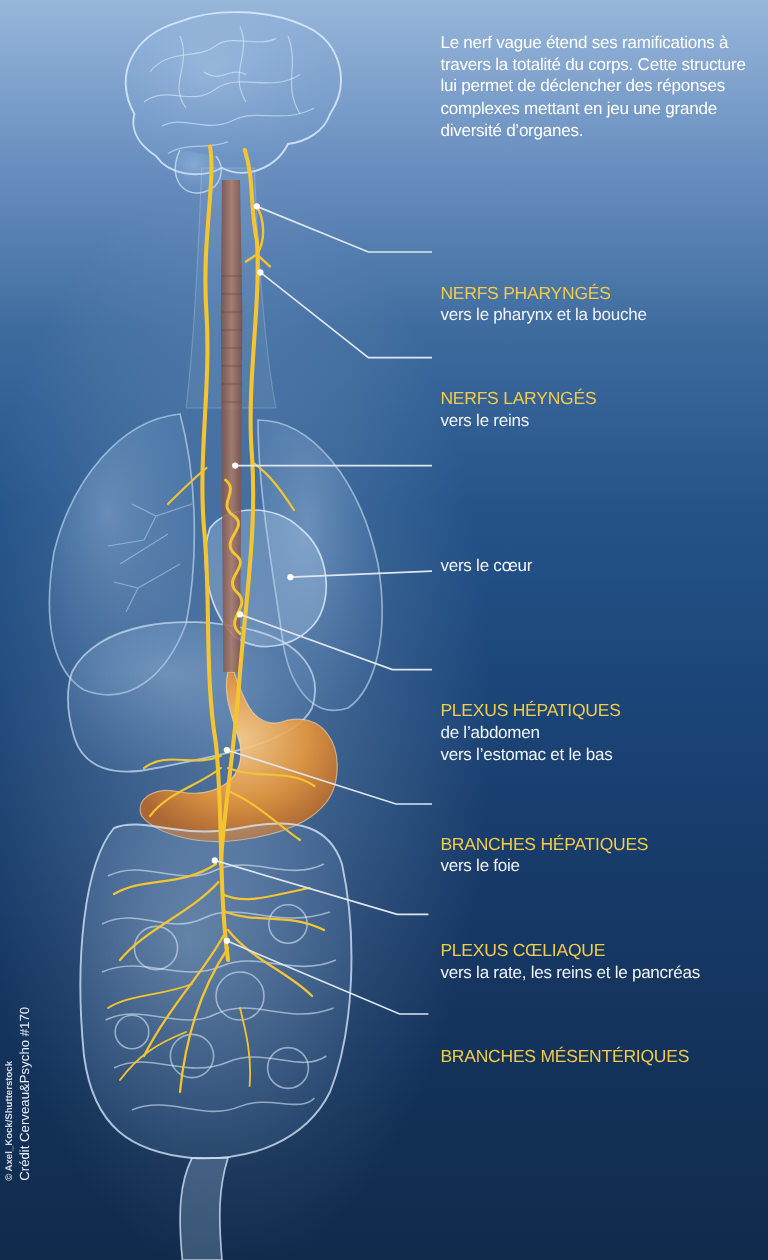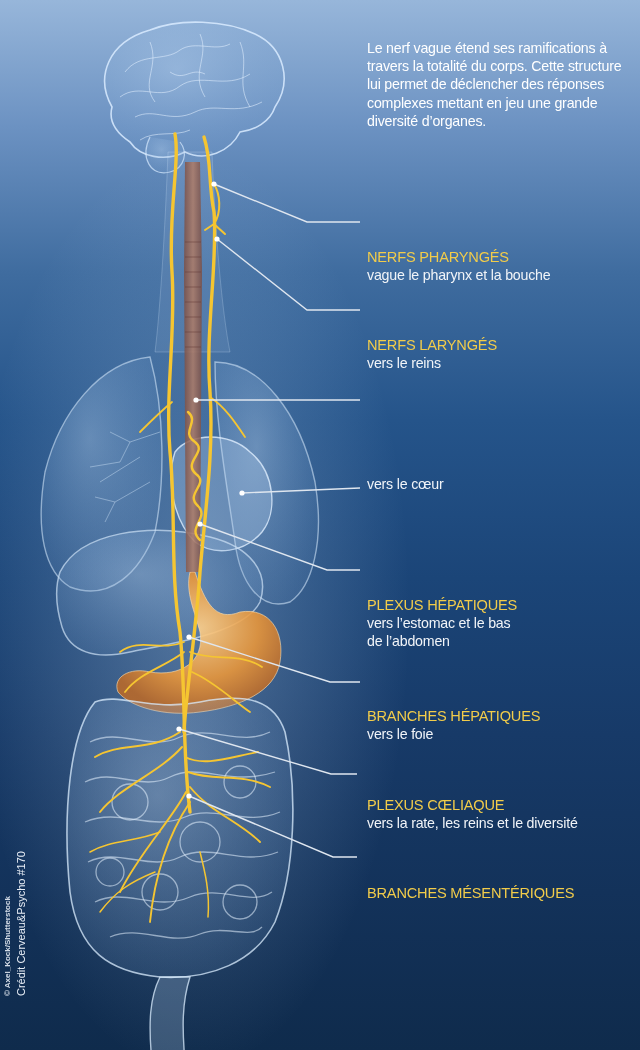--- a/index.html
+++ b/index.html
@@ -1,21 +1,21 @@
 <!DOCTYPE html>
 <html><head>
 <meta charset="utf-8">
 <style>
   html, body { margin: 0; padding: 0; }
   body {
     width: 640px; height: 1050px; overflow: hidden; position: relative;
     background: linear-gradient(180deg, #97b6da 0%, #6c92c2 12%, #3f6c9f 26%, #25548a 40%, #1b4578 55%, #173a68 70%, #13325a 85%, #0f2b4c 100%);
     font-family: "Liberation Sans", sans-serif;
   }
-  .stage { position: absolute; left: 0; top: 12px; width: 640px; height: 992px; }
+  .stage { position: absolute; left: 0; top: 0; width: 640px; height: 992px; }
   svg.art { position: absolute; left: 0; top: 0; }
   .intro {
     position: absolute; left: 367px; top: 27px; width: 270px;
     color: #ffffff; font-size: 14.2px; line-height: 18.2px; letter-spacing: -0.2px;
   }
   .callout { position: absolute; left: 367px; width: 270px; }
   .callout .title {
     color: #f2cc4a; font-size: 14.6px; line-height: 18px; letter-spacing: -0.2px; display: block; margin-top: 35px;
   }
   .callout .desc {
@@ -148,41 +148,41 @@
         <circle cx="189" cy="625" r="2.6"></circle>
       <circle cx="179" cy="717" r="2.6"></circle>
         <circle cx="189" cy="784" r="2.6"></circle>
     </g>
   </svg>
 
   <div class="intro">Le nerf vague étend ses ramifications à travers la totalité du corps. Cette structure lui permet de déclencher des réponses complexes mettant en jeu une grande diversité d’organes.</div>
 
   <div class="callout" style="top:201px">
     <span class="title">NERFS PHARYNGÉS</span>
-    <span class="desc">vague le pharynx et la bouche</span>
+    <span class="desc">vers le pharynx et la bouche</span>
   </div>
   <div class="callout" style="top:289px">
     <span class="title">NERFS LARYNGÉS</span>
     <span class="desc">vers le reins</span>
   </div>
   <div class="callout" style="top:463px">
     <span class="desc">vers le cœur</span>
   </div>
   <div class="callout" style="top:549px">
     <span class="title">PLEXUS HÉPATIQUES</span>
+    <span class="desc">de l’abdomen</span>
     <span class="desc">vers l’estomac et le bas</span>
-    <span class="desc">de l’abdomen</span>
   </div>
   <div class="callout" style="top:660px">
     <span class="title">BRANCHES HÉPATIQUES</span>
     <span class="desc">vers le foie</span>
   </div>
   <div class="callout" style="top:749px">
     <span class="title">PLEXUS CŒLIAQUE</span>
-    <span class="desc">vers la rate, les reins et le diversité</span>
+    <span class="desc">vers la rate, les reins et le pancréas</span>
   </div>
   <div class="callout" style="top:837px">
     <span class="title">BRANCHES MÉSENTÉRIQUES</span>
   </div>
 
   <div class="credit">
     <span class="c1">© Axel_Kock/Shutterstock</span>
     <span class="c2">Crédit Cerveau&amp;Psycho #170</span>
   </div>
 </div>

